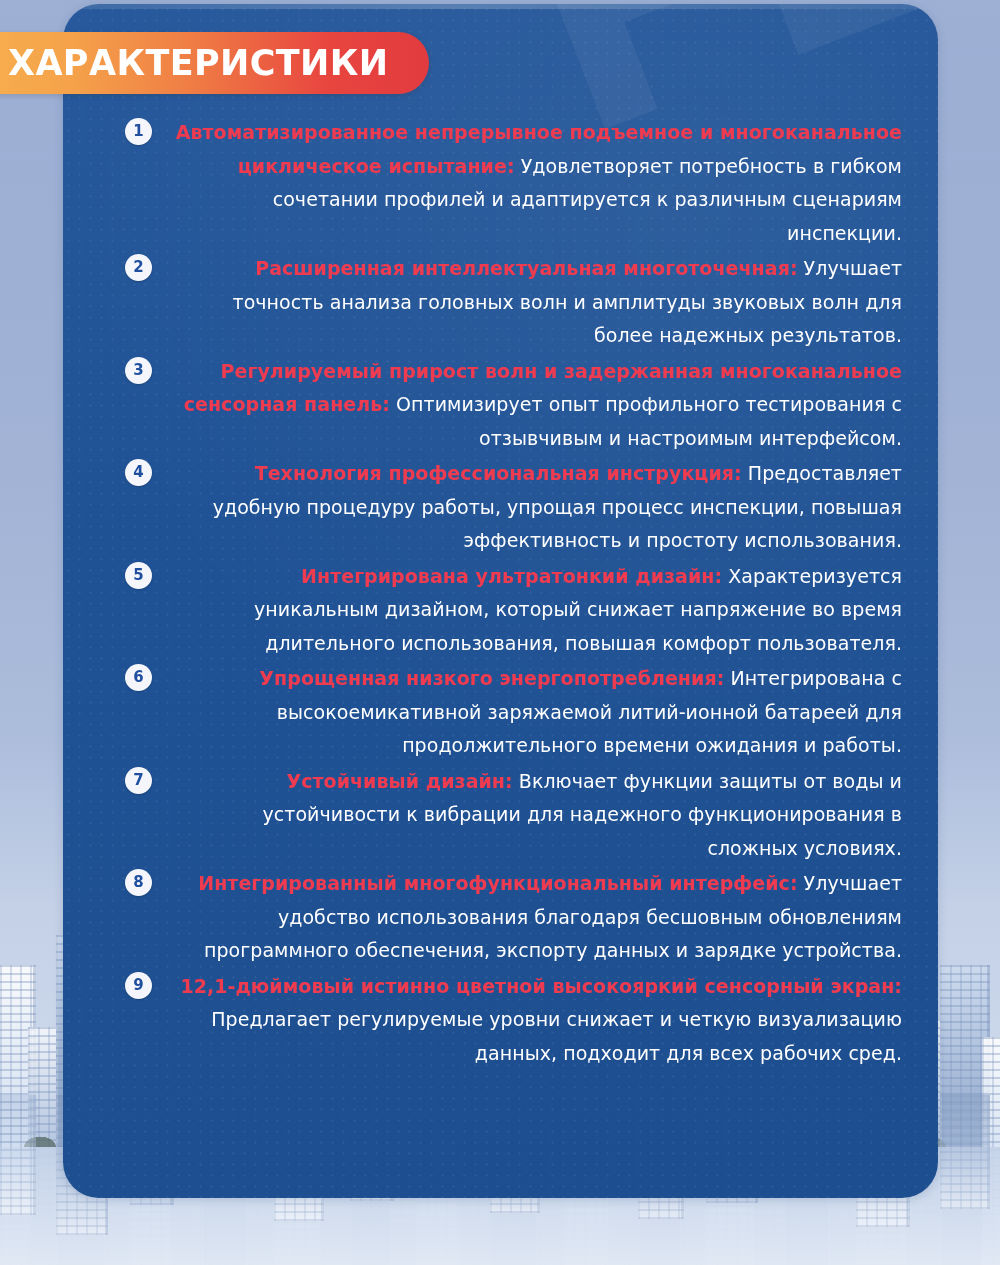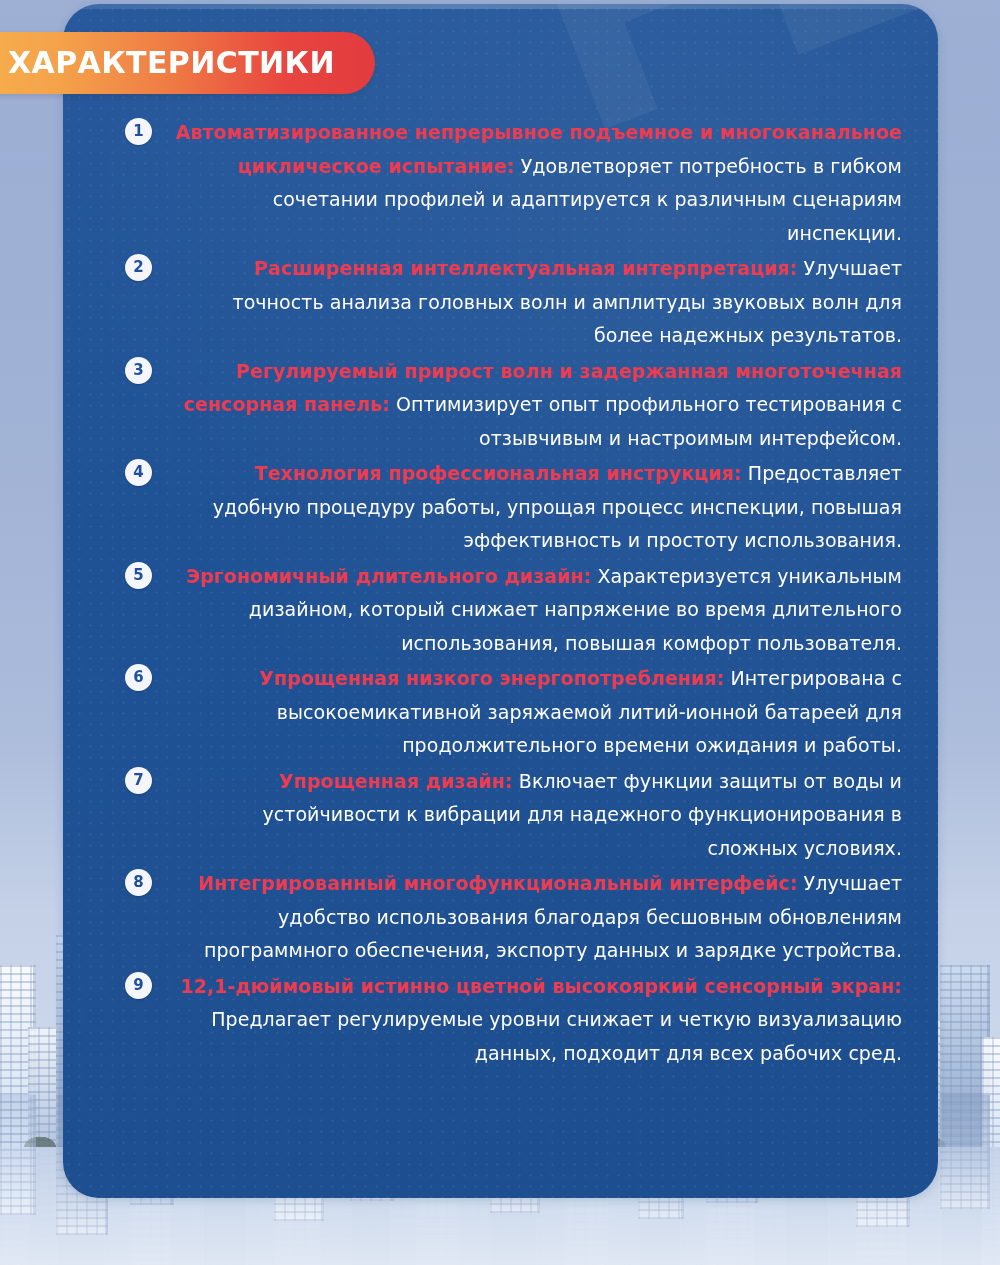--- a/index.html
+++ b/index.html
@@ -165,21 +165,21 @@
     display: inline-block;
     height: 62px;
     padding: 0 40px 0 38px;
     border-radius: 0 31px 31px 0;
     background: linear-gradient(90deg, #f7b04e 0%, #f5a24a 22%, #ef7a44 50%, #e8453f 78%, #e23b3f 100%);
     box-shadow: 0 2px 5px rgba(60,40,20,.16);
   }
   .ribbon-title {
     display: block;
     line-height: 62px;
-    font-size: 30px;
+    font-size: 35px;
     font-weight: 700;
     color: #ffffff;
     letter-spacing: .4px;
     white-space: nowrap;
   }
 
   
   .list {
     position: absolute;
     left: 62px;
@@ -292,46 +292,46 @@
 
     <div class="list">
 
       <div class="item">
         <span class="badge">1</span>
         <div class="item-text"><span class="item-term">Автоматизированное непрерывное подъемное и многоканальное циклическое испытание:</span><span> Удовлетворяет потребность в гибком сочетании профилей и адаптируется к различным сценариям инспекции.</span></div>
       </div>
 
       <div class="item">
         <span class="badge">2</span>
-        <div class="item-text"><span class="item-term">Расширенная интеллектуальная интерпретация:</span><span> Улучшает точность анализа головных волн и амплитуды звуковых волн для более надежных результатов.</span></div>
+        <div class="item-text"><span class="item-term">Расширенная интеллектуальная многоточечная:</span><span> Улучшает точность анализа головных волн и амплитуды звуковых волн для более надежных результатов.</span></div>
       </div>
 
       <div class="item">
         <span class="badge">3</span>
-        <div class="item-text"><span class="item-term">Регулируемый прирост волн и задержанная многоточечная сенсорная панель:</span><span> Оптимизирует опыт профильного тестирования с отзывчивым и настроимым интерфейсом.</span></div>
+        <div class="item-text"><span class="item-term">Регулируемый прирост волн и задержанная многоканальное сенсорная панель:</span><span> Оптимизирует опыт профильного тестирования с отзывчивым и настроимым интерфейсом.</span></div>
       </div>
 
       <div class="item">
         <span class="badge">4</span>
         <div class="item-text"><span class="item-term">Технология профессиональная инструкция:</span><span> Предоставляет удобную процедуру работы, упрощая процесс инспекции, повышая эффективность и простоту использования.</span></div>
       </div>
 
       <div class="item">
         <span class="badge">5</span>
-        <div class="item-text"><span class="item-term">Эргономичный длительного дизайн:</span><span> Характеризуется уникальным дизайном, который снижает напряжение во время длительного использования, повышая комфорт пользователя.</span></div>
+        <div class="item-text"><span class="item-term">Интегрирована ультратонкий дизайн:</span><span> Характеризуется уникальным дизайном, который снижает напряжение во время длительного использования, повышая комфорт пользователя.</span></div>
       </div>
 
       <div class="item">
         <span class="badge">6</span>
         <div class="item-text"><span class="item-term">Упрощенная низкого энергопотребления:</span><span> Интегрирована с высокоемикативной заряжаемой литий-ионной батареей для продолжительного времени ожидания и работы.</span></div>
       </div>
 
       <div class="item">
         <span class="badge">7</span>
-        <div class="item-text"><span class="item-term">Упрощенная дизайн:</span><span> Включает функции защиты от воды и устойчивости к вибрации для надежного функционирования в сложных условиях.</span></div>
+        <div class="item-text"><span class="item-term">Устойчивый дизайн:</span><span> Включает функции защиты от воды и устойчивости к вибрации для надежного функционирования в сложных условиях.</span></div>
       </div>
 
       <div class="item">
         <span class="badge">8</span>
         <div class="item-text"><span class="item-term">Интегрированный многофункциональный интерфейс:</span><span> Улучшает удобство использования благодаря бесшовным обновлениям программного обеспечения, экспорту данных и зарядке устройства.</span></div>
       </div>
 
       <div class="item">
         <span class="badge">9</span>
         <div class="item-text"><span class="item-term">12,1-дюймовый истинно цветной высокояркий сенсорный экран:</span><span> Предлагает регулируемые уровни снижает и четкую визуализацию данных, подходит для всех рабочих сред.</span></div>

